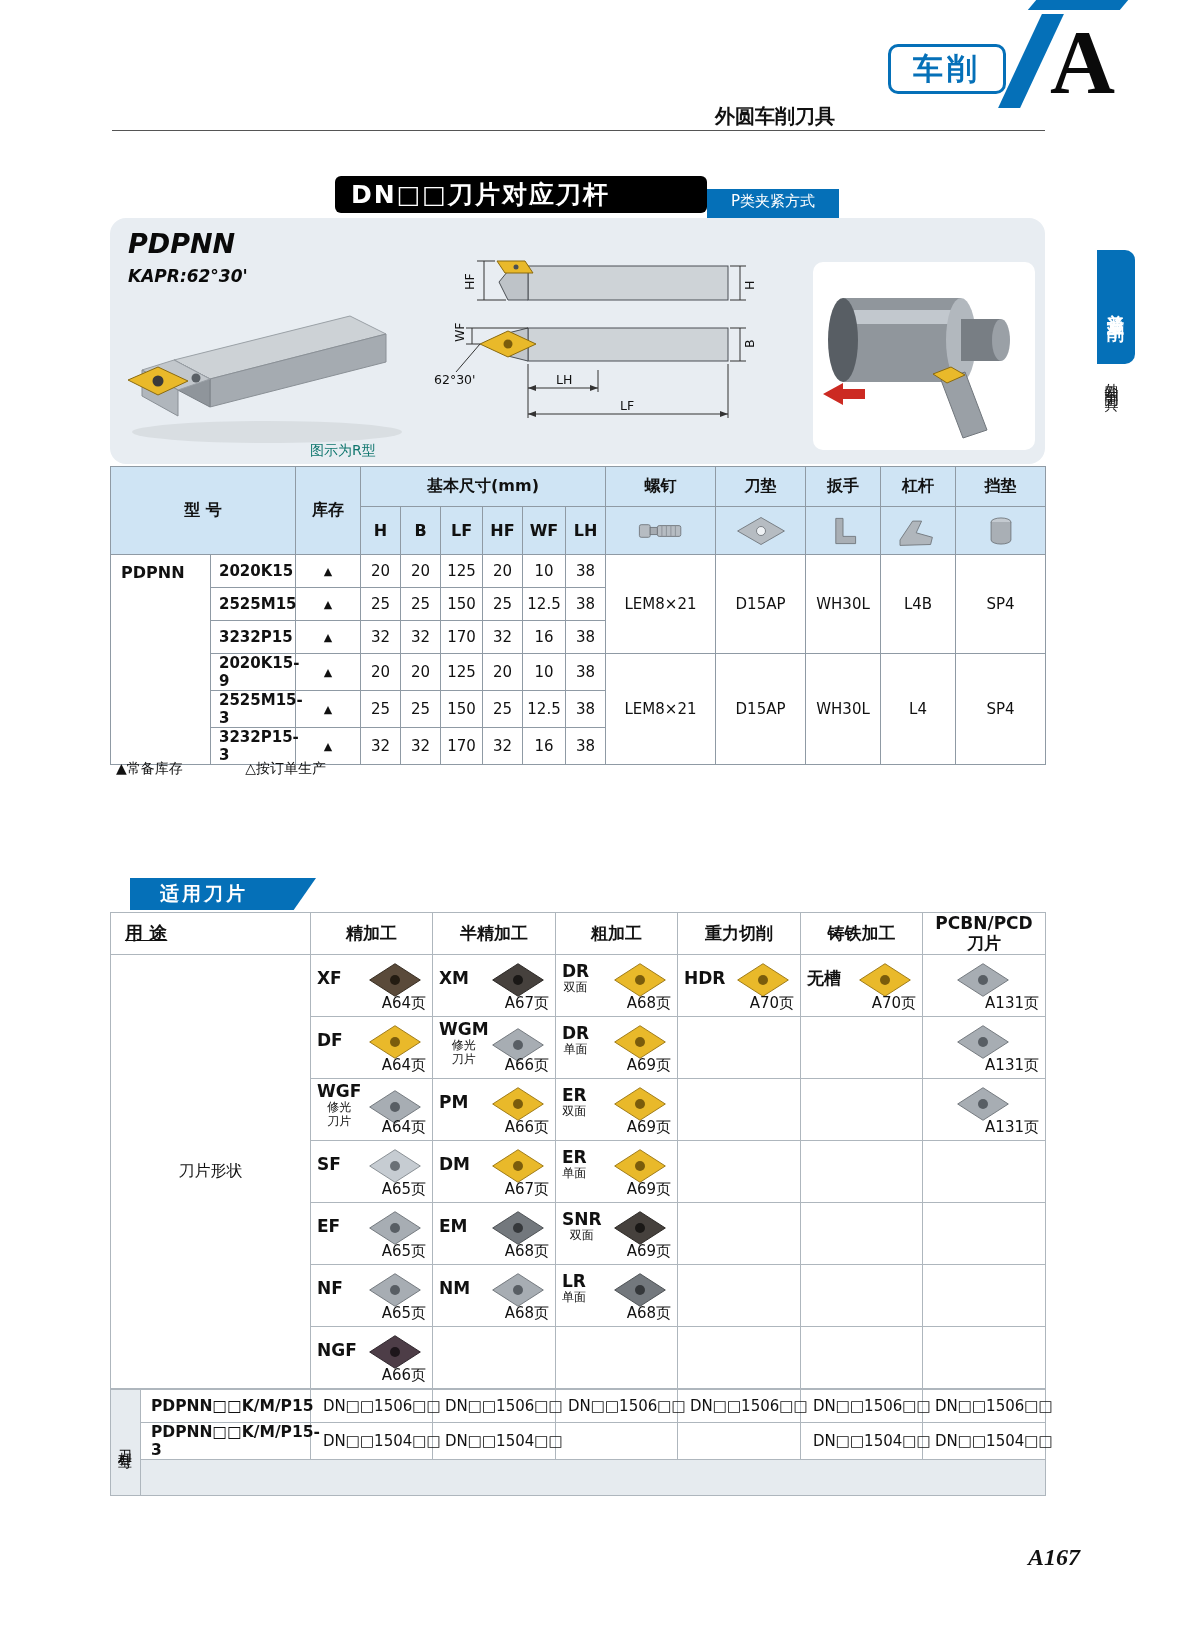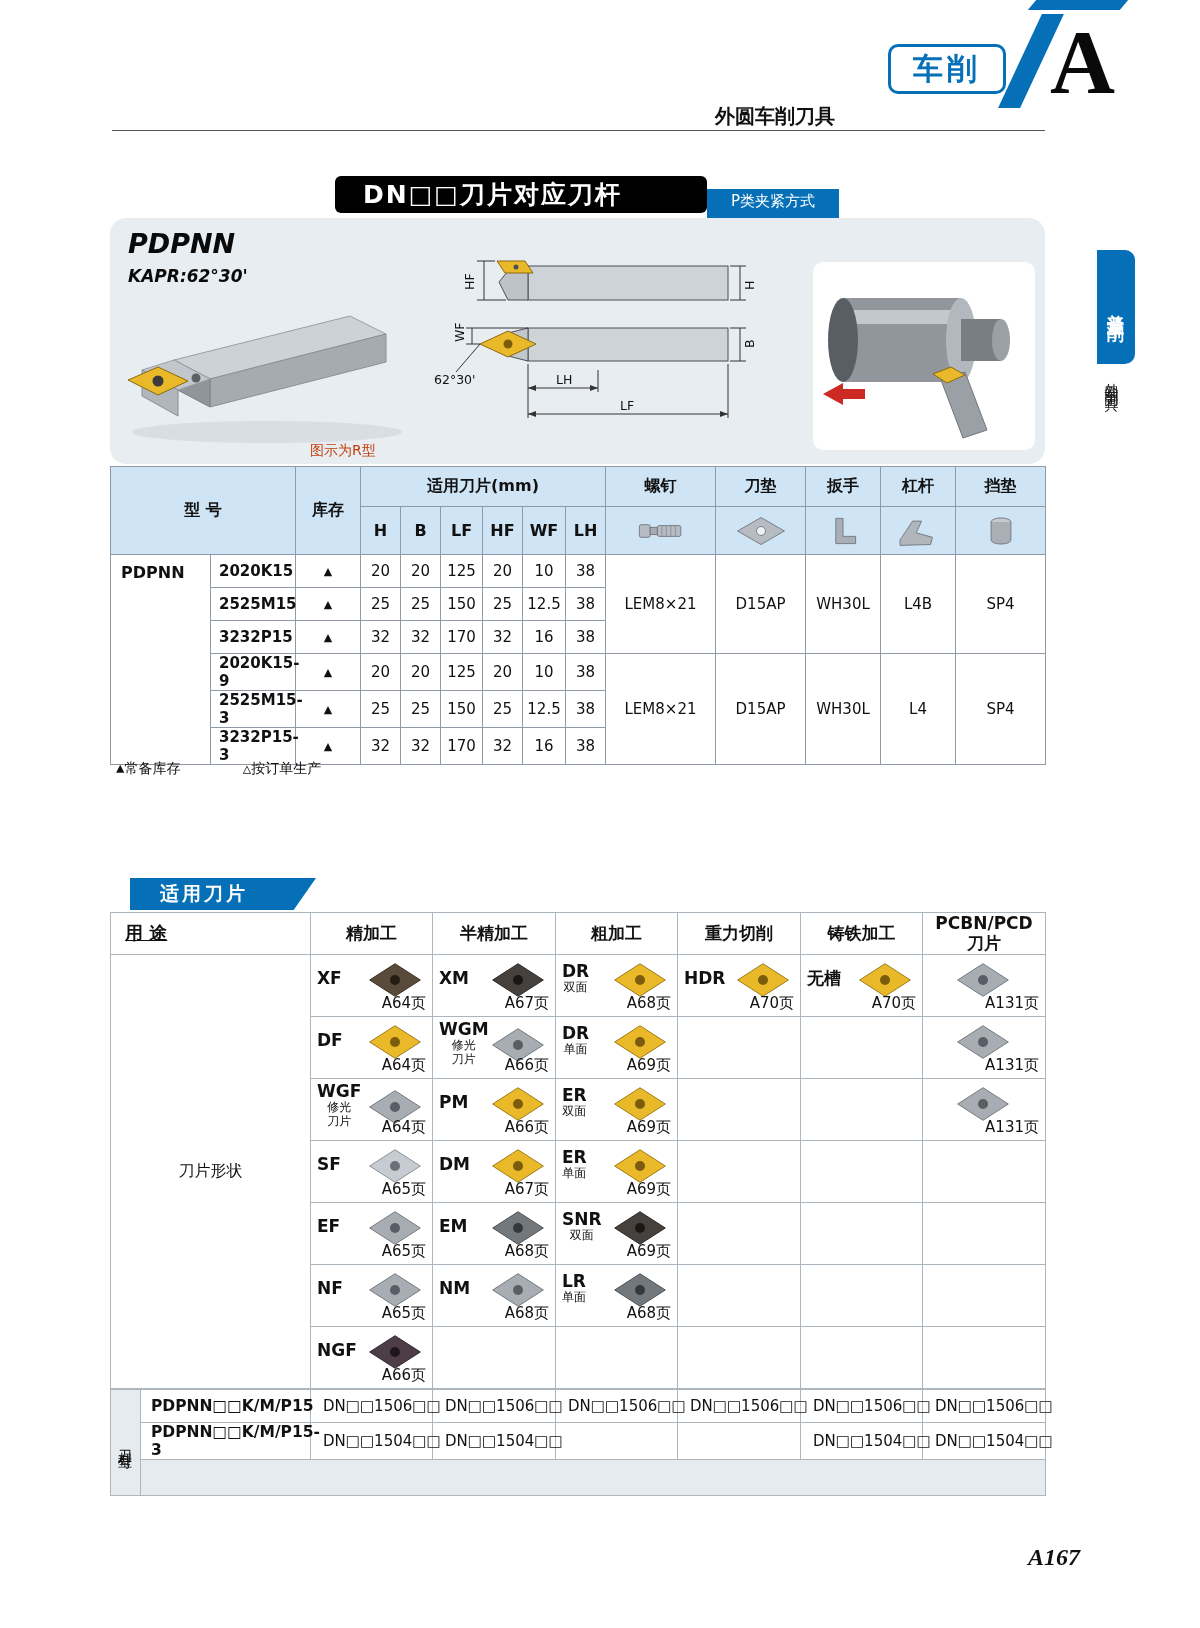--- a/index.html
+++ b/index.html
@@ -24,49 +24,49 @@
 
   
   .side-tab { left:1097px; top:250px; width:38px; height:114px; background:var(--blue);
     border-radius:0 10px 10px 0; color:#fff; font-weight:bold; font-size:17px;
     writing-mode:vertical-rl; text-align:center; letter-spacing:4px; line-height:38px; }
   .side-sub { left:1103px; top:372px; height:140px; writing-mode:vertical-rl;
     font-size:14px; color:#1a1a1a; letter-spacing:3px; }
 
   
   .black-title { left:335px; top:176px; width:372px; height:37px; background:#000; border-radius:6px;
-    color:#fff; font-weight:bold; font-size:25px; line-height:37px; padding-left:28px; letter-spacing:2px; }
+    color:#fff; font-weight:bold; font-size:25px; line-height:37px; padding-left:16px; letter-spacing:2px; }
   .clamp-tag { left:707px; top:189px; width:132px; height:38px; background:var(--blue);
     color:#fff; font-size:15px; line-height:24px; text-align:center; }
 
   
   .product-card { left:110px; top:218px; width:935px; height:246px; background:var(--card); border-radius:16px; }
   .p-name { left:18px; top:10px; font-size:27px; font-weight:bold; font-style:italic; color:#0a0a0a; }
   .p-kapr { left:18px; top:48px; font-size:17px; font-weight:bold; font-style:italic; color:#0a0a0a; }
   .tool-photo { left:2px; top:64px; width:310px; height:170px; }
-  .p-note { left:200px; top:224px; font-size:14px; color:#c2410c; }
+  .p-note { left:200px; top:224px; font-size:14px; color:#0f766e; }
   .tech-drawing { left:318px; top:34px; width:345px; height:196px; }
   .render-box { left:703px; top:44px; width:222px; height:188px; background:#fff; border-radius:10px; overflow:hidden; }
   .render-box svg { width:100%; height:100%; display:block; }
   .dim { font-size:12.5px; fill:#111; }
 
   
   .main-wrap { left:110px; top:466px; }
   .main-table { border-collapse:collapse; table-layout:fixed; width:935px; background:#fff; }
   .main-table th, .main-table td { border:1px solid var(--line); text-align:center; color:#111; font-size:15px; }
   .main-table thead th { background:var(--hdr-blue); font-weight:bold; font-size:16px; }
   .main-table thead tr:first-child th { height:40px; }
   .main-table thead tr:last-child th { height:48px; }
   .acc-icon { width:58px; height:36px; display:inline-block; vertical-align:middle; }
   .main-table tbody td { height:33px; }
   .main-table td.series { font-weight:bold; text-align:left; padding:8px 0 0 10px; vertical-align:top; font-size:16px; }
   .main-table td.model { font-weight:bold; text-align:left; padding-left:8px; }
   .main-table td.stock { font-size:11px; }
   .legend { left:116px; top:760px; font-size:14px; color:#111; }
-  .legend span { margin-right:58px;font-family:Liberation Mono, monospace; }
+  .legend span { margin-right:58px; }
 
   
   .ribbon { left:130px; top:878px; width:186px; height:32px; background:var(--blue);
     clip-path:polygon(0 0,100% 0,88% 100%,0 100%); color:#fff; font-weight:bold;
     font-size:19px; line-height:30px; padding-left:30px; letter-spacing:3px; }
   .insert-wrap { left:110px; top:912px; }
   .insert-table, .bar-table { border-collapse:collapse; table-layout:fixed; width:935px; background:#fff; }
   .insert-table th, .insert-table td, .bar-table td { border:1px solid var(--line2); color:#111; }
   .insert-table thead th { font-size:17px; font-weight:bold; height:42px; white-space:pre-line; line-height:1.15; text-align:center; }
   .insert-table th.usage { text-align:left; padding-left:14px; font-size:18px;text-decoration:underline; }
@@ -206,21 +206,21 @@
         <col style="width:110px">
           <col style="width:90px">
           <col style="width:75px">
         <col style="width:75px">
           <col style="width:90px">
       </colgroup>
       <thead>
         <tr>
           <th colspan="2" rowspan="2">型 号</th>
           <th rowspan="2">库存</th>
-          <th colspan="6">适用刀片(mm)</th>
+          <th colspan="6">基本尺寸(mm)</th>
           <th>螺钉</th>
           <th>刀垫</th>
           <th>扳手</th>
           <th>杠杆</th>
           <th>挡垫</th>
         </tr>
         <tr>
           <th>H</th>
           <th>B</th>
           <th>LF</th>

